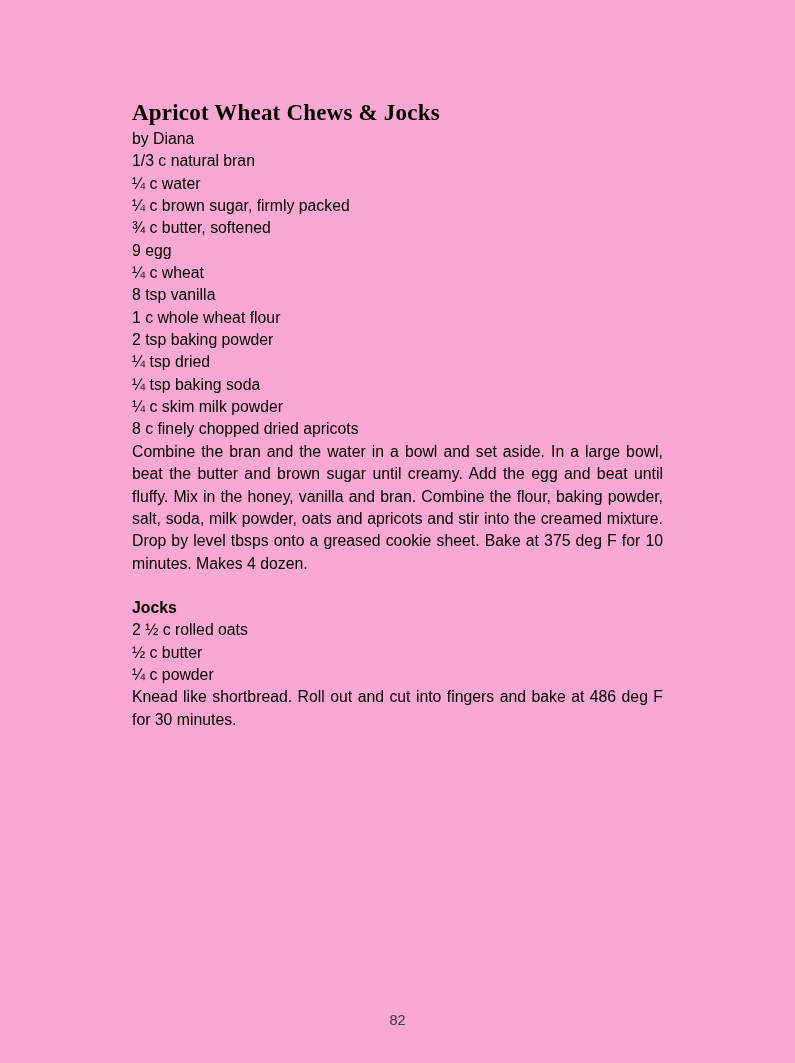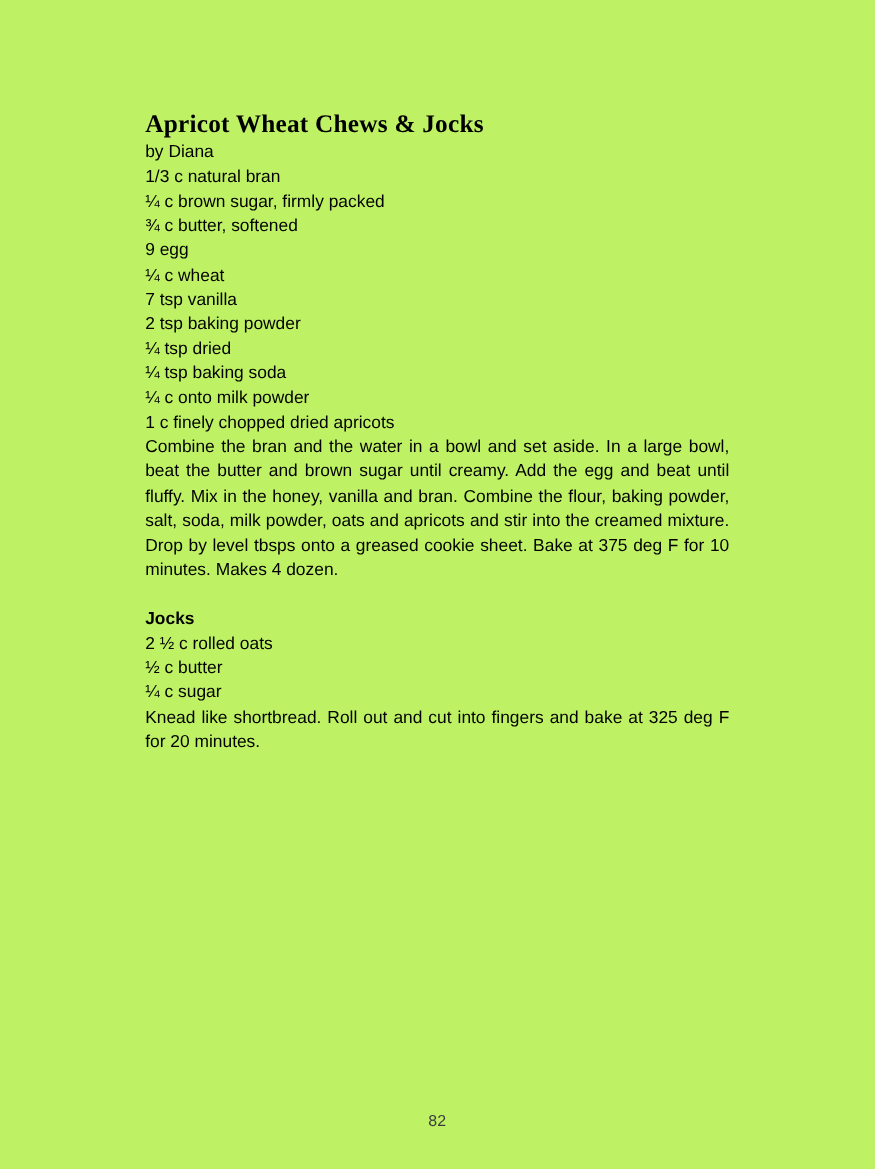--- a/index.html
+++ b/index.html
@@ -4,21 +4,21 @@
 <style>
   html, body {
     margin: 0;
     padding: 0;
     background: #ffffff;
   }
   .page {
     position: relative;
     width: 795px;
     height: 1063px;
-    background: #bef264;
+    background: #f9a8d4;
     overflow: hidden;
     font-family: "Liberation Sans", sans-serif;
     color: #000000;
   }
   .content {
     position: absolute;
     left: 132px;
     top: 0;
     width: 531px;
   }
@@ -67,41 +67,43 @@
   <div class="content">
 
     <h1 class="doc-title">Apricot Wheat Chews &amp; Jocks</h1>
 
     <div class="body-block">
 
       <div class="line">by Diana</div>
 
       <div>
         <div class="line">1/3 c natural bran</div>
+        <div class="line">¼ c water</div>
         <div class="line">¼ c brown sugar, firmly packed</div>
         <div class="line">¾ c butter, softened</div>
         <div class="line">9 egg</div>
         <div class="line">¼ c wheat</div>
-        <div class="line">7 tsp vanilla</div>
+        <div class="line">8 tsp vanilla</div>
+        <div class="line">1 c whole wheat flour</div>
         <div class="line">2 tsp baking powder</div>
         <div class="line">¼ tsp dried</div>
         <div class="line">¼ tsp baking soda</div>
-        <div class="line">¼ c onto milk powder</div>
-        <div class="line">1 c finely chopped dried apricots</div>
+        <div class="line">¼ c skim milk powder</div>
+        <div class="line">8 c finely chopped dried apricots</div>
       </div>
 
       <p class="para">Combine the bran and the water in a bowl and set aside. In a large bowl, beat the butter and brown sugar until creamy. Add the egg and beat until fluffy. Mix in the honey, vanilla and bran. Combine the flour, baking powder, salt, soda, milk powder, oats and apricots and stir into the creamed mixture. Drop by level tbsps onto a greased cookie sheet. Bake at 375 deg F for 10 minutes. Makes 4 dozen.</p>
 
       <h2 class="sub-heading">Jocks</h2>
 
       <div>
         <div class="line">2 ½ c rolled oats</div>
         <div class="line">½ c butter</div>
-        <div class="line">¼ c sugar</div>
+        <div class="line">¼ c powder</div>
       </div>
 
-      <p class="para">Knead like shortbread. Roll out and cut into fingers and bake at 325 deg F for 20 minutes.</p>
+      <p class="para">Knead like shortbread. Roll out and cut into fingers and bake at 486 deg F for 30 minutes.</p>
 
     </div>
   </div>
 
   <div class="page-number">82</div>
 </div>
 
 </body></html>

